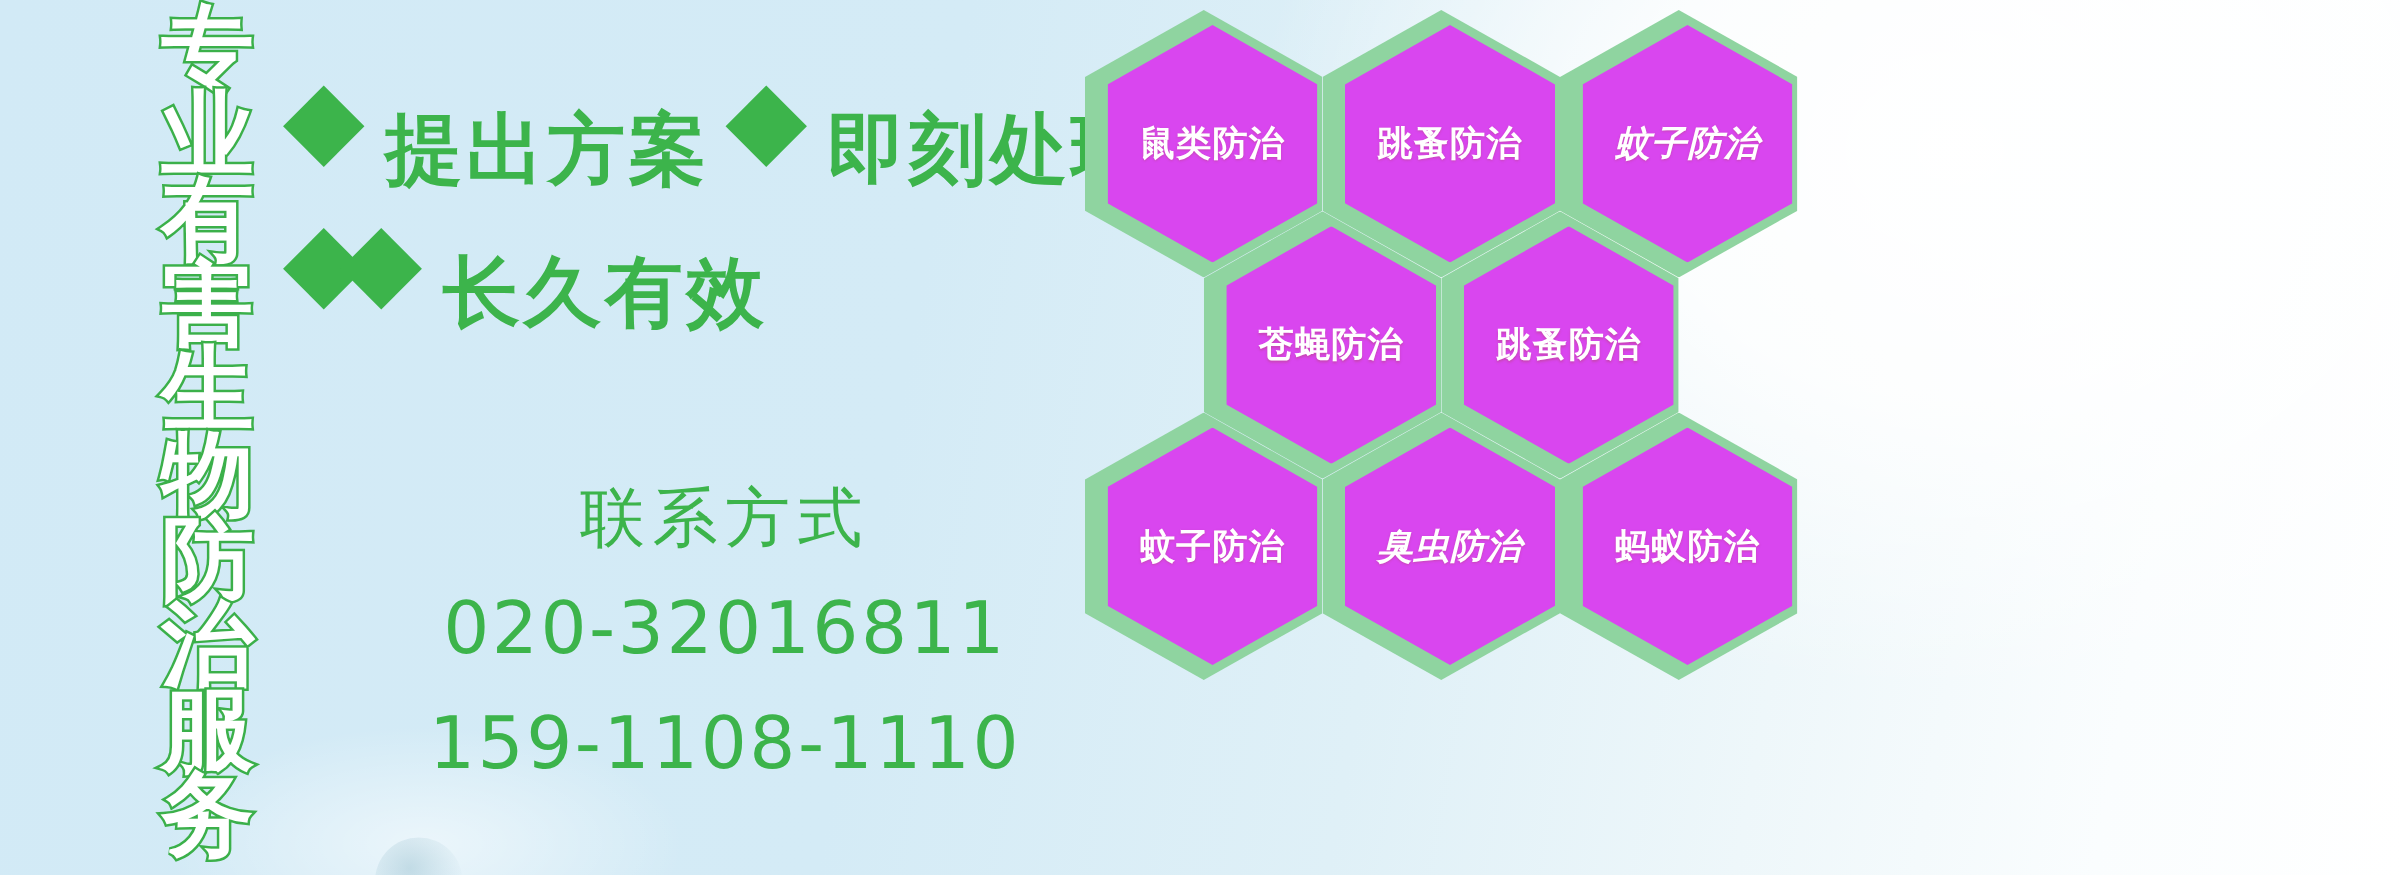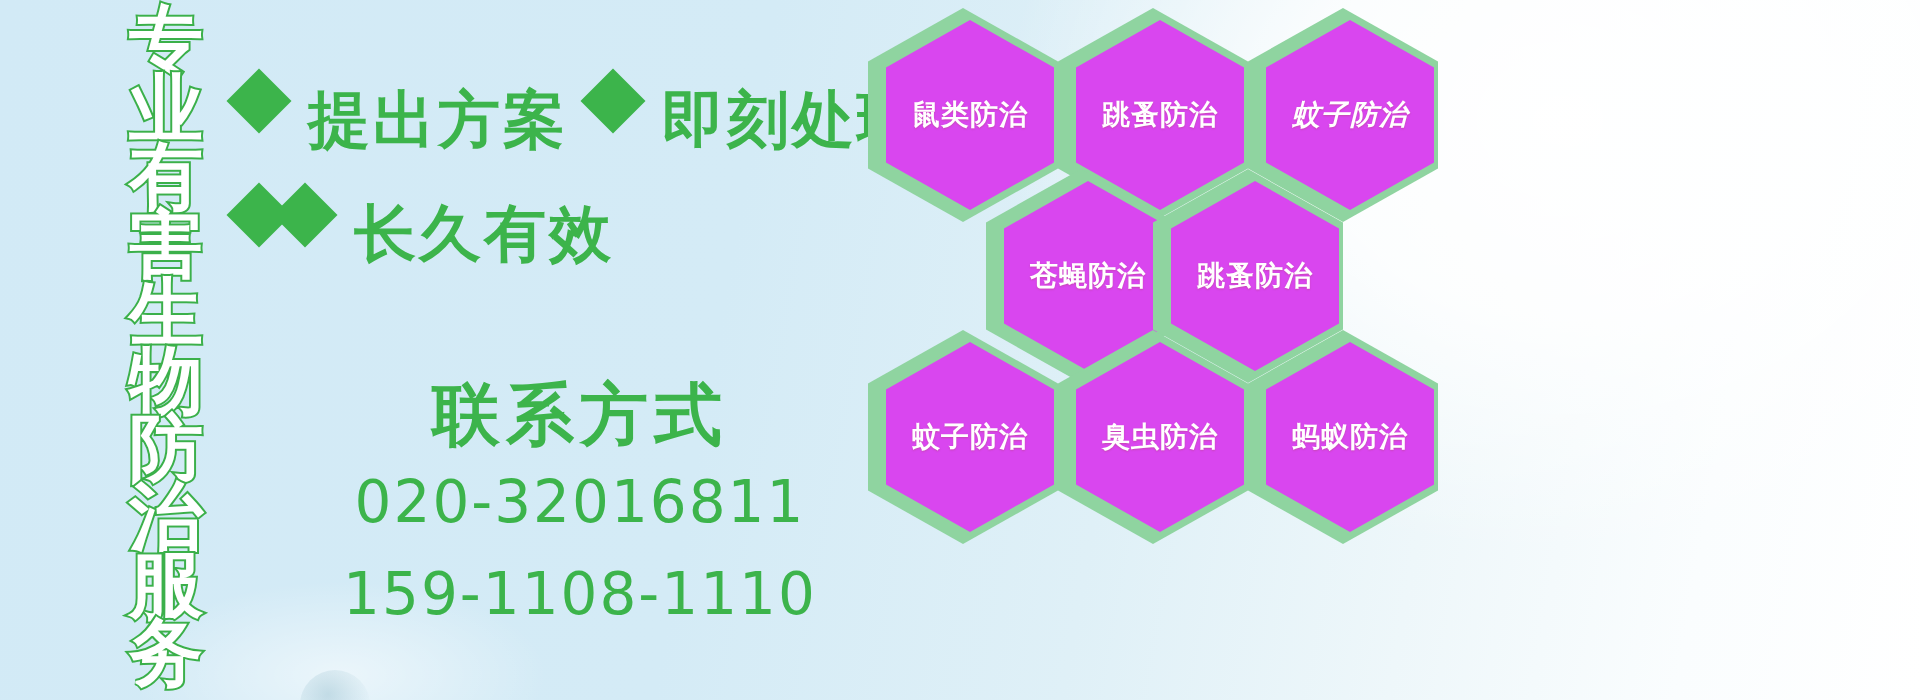--- a/index.html
+++ b/index.html
@@ -58,21 +58,21 @@
   }
   .feature-text{margin:0 22px 0 26px;letter-spacing:3px;}
   .feature-text.last{margin-right:0;}
 
   
   #contact-block{
     position:absolute;left:300px;top:380px;width:560px;
     text-align:center;color:#3cb44b;
     font-family:"DejaVu Sans","Liberation Sans",sans-serif;
   }
-  #contact-title{font-size:68px;font-weight:bold;letter-spacing:6px;line-height:70px;}
+  #contact-title{font-size:52px;font-weight:normal;letter-spacing:6px;line-height:70px;}
   .phone{
     font-size:58px;font-weight:normal;line-height:80px;letter-spacing:2px;
     font-family:"DejaVu Sans","Liberation Sans",sans-serif;
     margin-top:12px;
   }
 
   
   #honeycomb{position:absolute;left:860px;top:0;width:1060px;height:700px;}
   .hex{
     position:absolute;width:190px;height:214px;
@@ -143,39 +143,39 @@
         <span class="hex-label">跳蚤防治</span>
       </div>
     </div>
 
     <div class="hex" style="left:388px;top:8px;font-style:italic;">
       <div class="hex-inner">
         <span class="hex-label">蚊子防治</span>
       </div>
     </div>
 
-    <div class="hex" style="left:103px;top:169px;margin-left:23px;">
+    <div class="hex" style="left:103px;top:169px;">
       <div class="hex-inner">
         <span class="hex-label">苍蝇防治</span>
       </div>
     </div>
 
     <div class="hex" style="left:293px;top:169px;">
       <div class="hex-inner">
         <span class="hex-label">跳蚤防治</span>
       </div>
     </div>
 
     <div class="hex" style="left:8px;top:330px;">
       <div class="hex-inner">
         <span class="hex-label">蚊子防治</span>
       </div>
     </div>
 
-    <div class="hex" style="left:198px;top:330px;">
+    <div class="hex" style="left:198px;top:330px;font-style:italic;">
       <div class="hex-inner">
         <span class="hex-label">臭虫防治</span>
       </div>
     </div>
 
     <div class="hex" style="left:388px;top:330px;">
       <div class="hex-inner">
         <span class="hex-label">蚂蚁防治</span>
       </div>
     </div>

